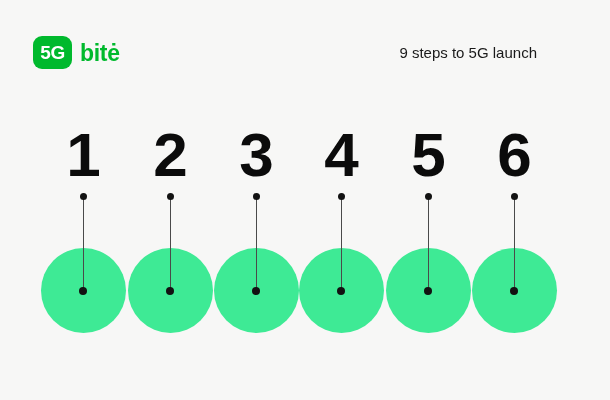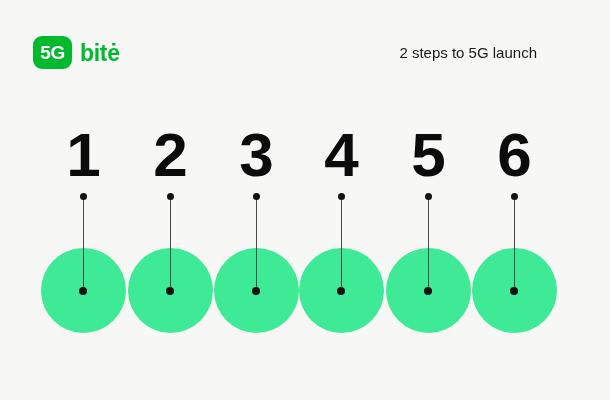--- a/index.html
+++ b/index.html
@@ -137,21 +137,21 @@
 
 <div id="stage" style="background: rgb(247, 247, 246);">
 
   <div class="brand-logo">
     <div class="brand-badge">
       <span class="brand-badge-text">5G</span>
     </div>
     <span class="brand-word">bitė</span>
   </div>
 
-  <div class="header-caption">2 steps to 5G launch</div>
+  <div class="header-caption">9 steps to 5G launch</div>
 
   <div class="steps-row">
       <div class="step" style="left: 83px;">
         <div class="step-circle" style="background: rgb(62, 234, 149);"></div>
         <div class="step-stem" style="background: rgb(74, 74, 74);"></div>
         <div class="step-dot-top" style="background: rgb(18, 18, 18);"></div>
         <div class="step-dot-bottom" style="background: rgb(18, 18, 18);"></div>
         <div class="step-number" style="color: rgb(11, 11, 11);">1</div>
       </div>
       <div class="step" style="left: 170px;">

